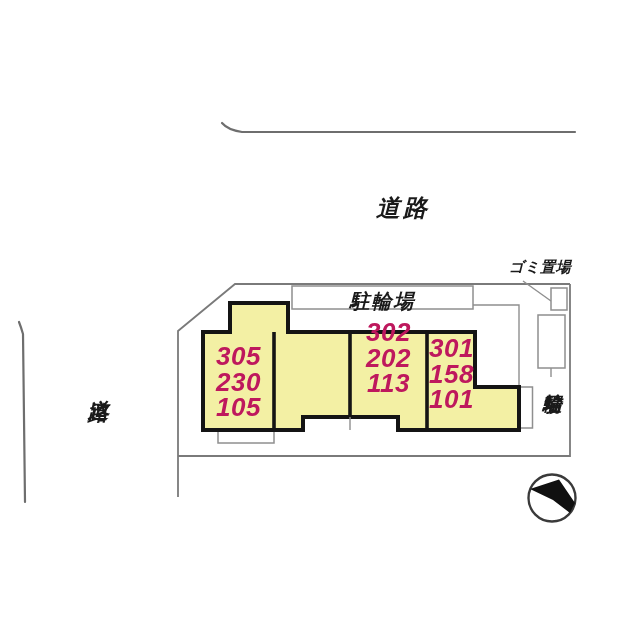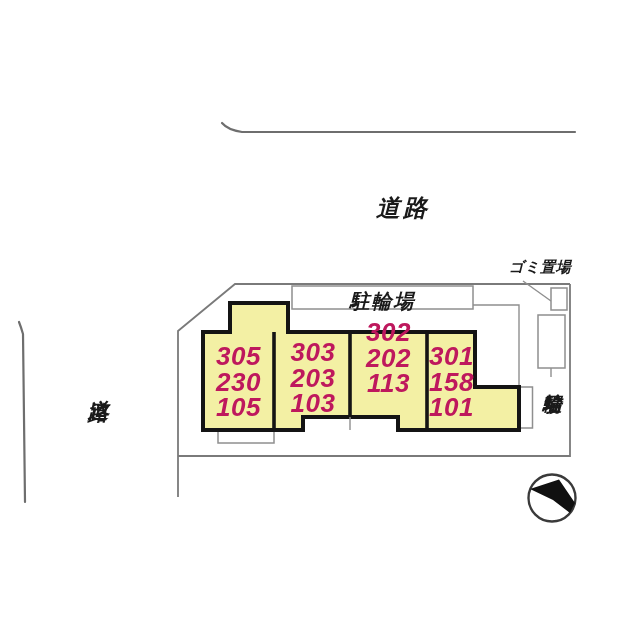--- a/index.html
+++ b/index.html
@@ -27,21 +27,21 @@
   .lbl-road-left{left:84px;top:383px;font-size:21px;font-weight:600;writing-mode:vertical-rl;text-orientation:upright;letter-spacing:2px;}
   .lbl-garbage{left:499px;top:258px;width:82px;text-align:center;font-size:15px;font-weight:600;letter-spacing:0.5px;}
   .lbl-bike-top{left:292px;top:288px;width:181px;height:22px;text-align:center;font-size:20px;font-weight:600;letter-spacing:2px;}
   .lbl-bike-right{left:539px;top:378px;font-size:19px;font-weight:600;writing-mode:vertical-rl;text-orientation:upright;letter-spacing:1px;}
 
   .units{position:absolute;font-weight:700;font-size:26px;line-height:25.5px;text-align:center;color:#be185d;letter-spacing:0.5px;}
   .units span{display:block;}
   .units-c1{left:205px;top:344px;width:67px;}
   .units-c2{left:278px;top:340px;width:70px;}
   .units-c3{left:352px;top:320px;width:73px;}
-  .units-c4{left:429px;top:344px;width:45px;}
+  .units-c4{left:429px;top:336px;width:45px;}
 </style>
 </head>
 <body>
 
 <div id="stage">
 
   <svg id="plan-svg" width="636" height="640" viewBox="0 0 636 640">
 
     <path class="road" d="M222,123 Q228,130 242,132 L575,132"></path>
     <path class="road" d="M19,322 Q21,327 23,334 L25,502"></path>
@@ -80,25 +80,20 @@
 
   <div class="lbl lbl-bike-top">駐輪場</div>
 
   <div class="lbl lbl-bike-right">駐輪場</div>
 
   <div class="units units-c1">
     <span>305</span>
     <span>230</span>
     <span>105</span>
   </div>
-  <div class="units units-c2">
-    <span>303</span>
-    <span>203</span>
-    <span>103</span>
-  </div>
   <div class="units units-c3">
     <span>302</span>
     <span>202</span>
     <span>113</span>
   </div>
   <div class="units units-c4">
     <span>301</span>
     <span>158</span>
     <span>101</span>
   </div>

